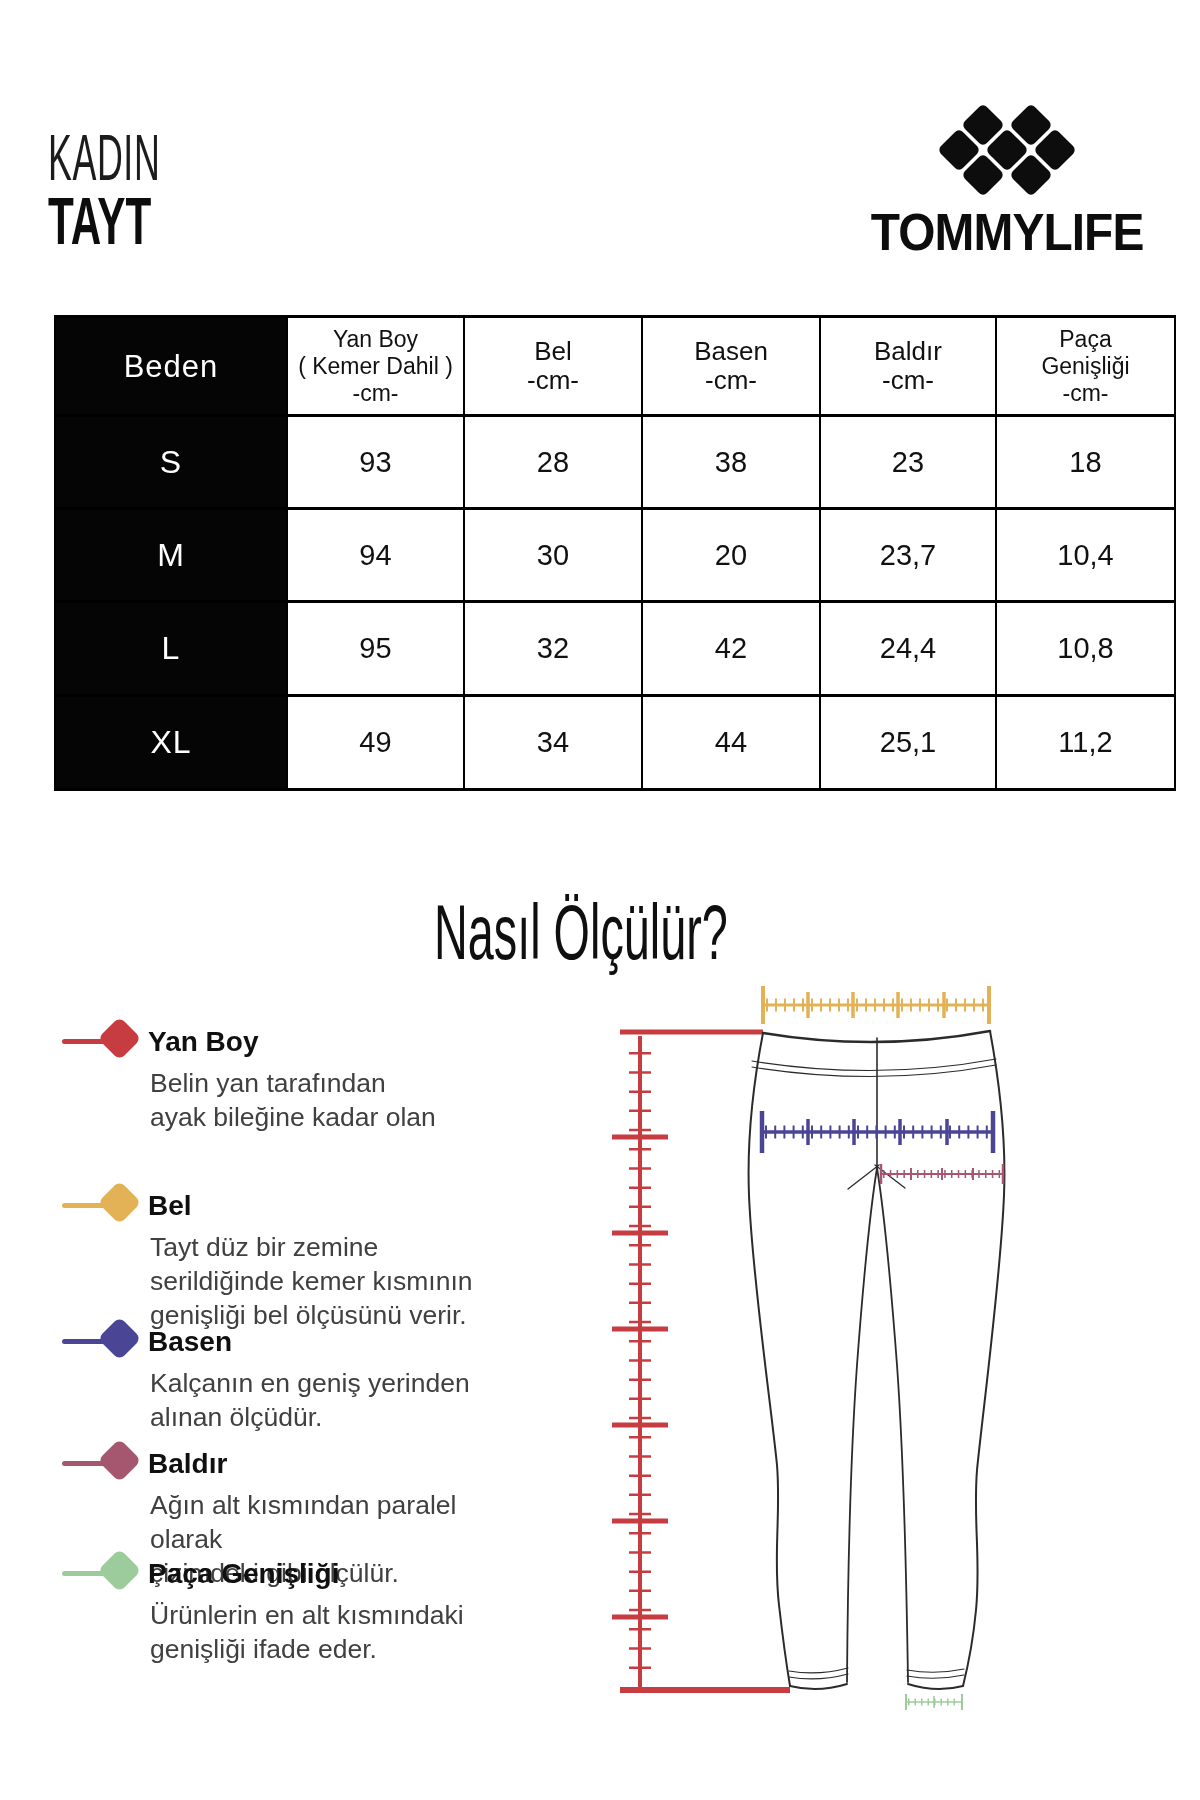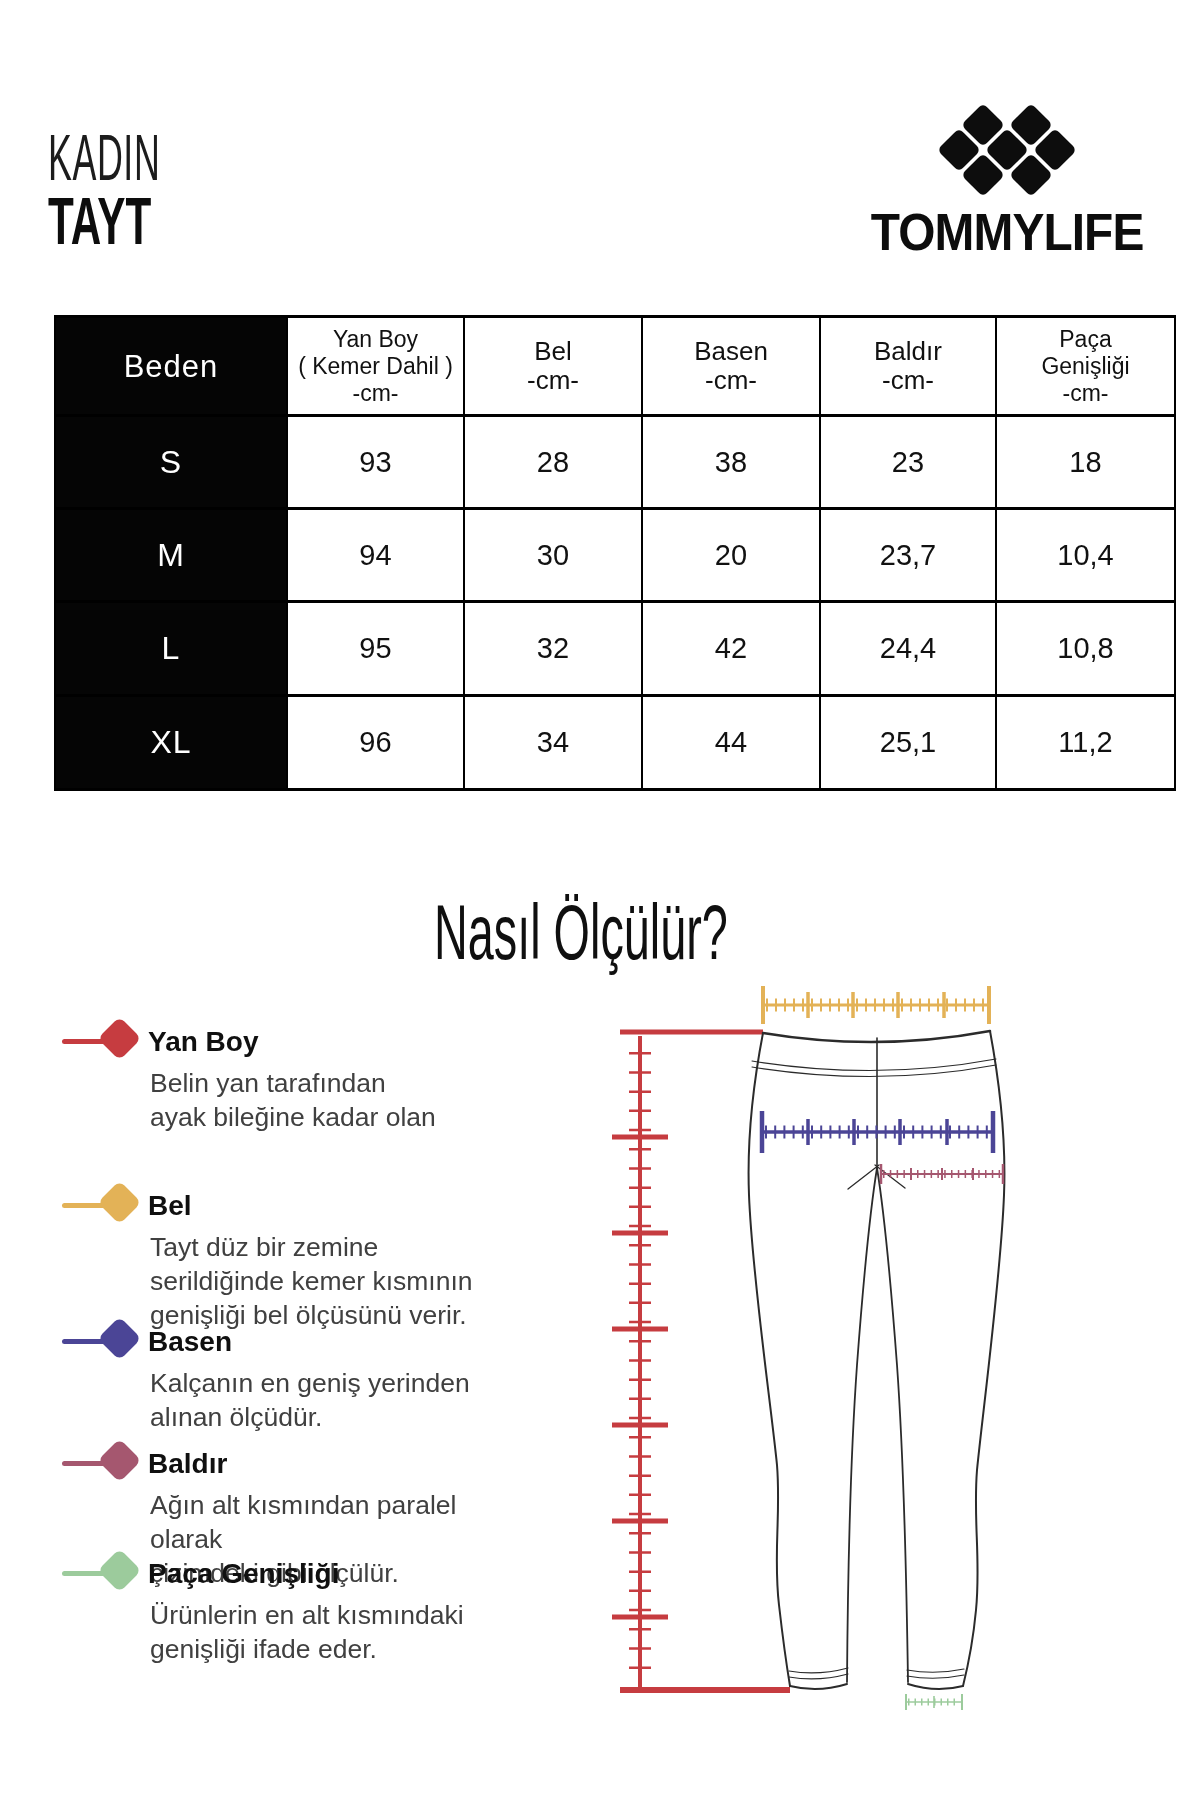--- a/index.html
+++ b/index.html
@@ -135,21 +135,21 @@
     <tr style="height:94px">
       <td class="dark">L</td>
       <td class="val">95</td>
       <td class="val">32</td>
       <td class="val">42</td>
       <td class="val">24,4</td>
       <td class="val">10,8</td>
     </tr>
     <tr style="height:94px">
       <td class="dark">XL</td>
-      <td class="val">96</td>
+      <td class="val">49</td>
       <td class="val">34</td>
       <td class="val">44</td>
       <td class="val">25,1</td>
       <td class="val">11,2</td>
     </tr>
   </tbody>
     </table>
 
   <div class="htm-title-wrap">
     <span class="htm-title">Nasıl Ölçülür?</span>

